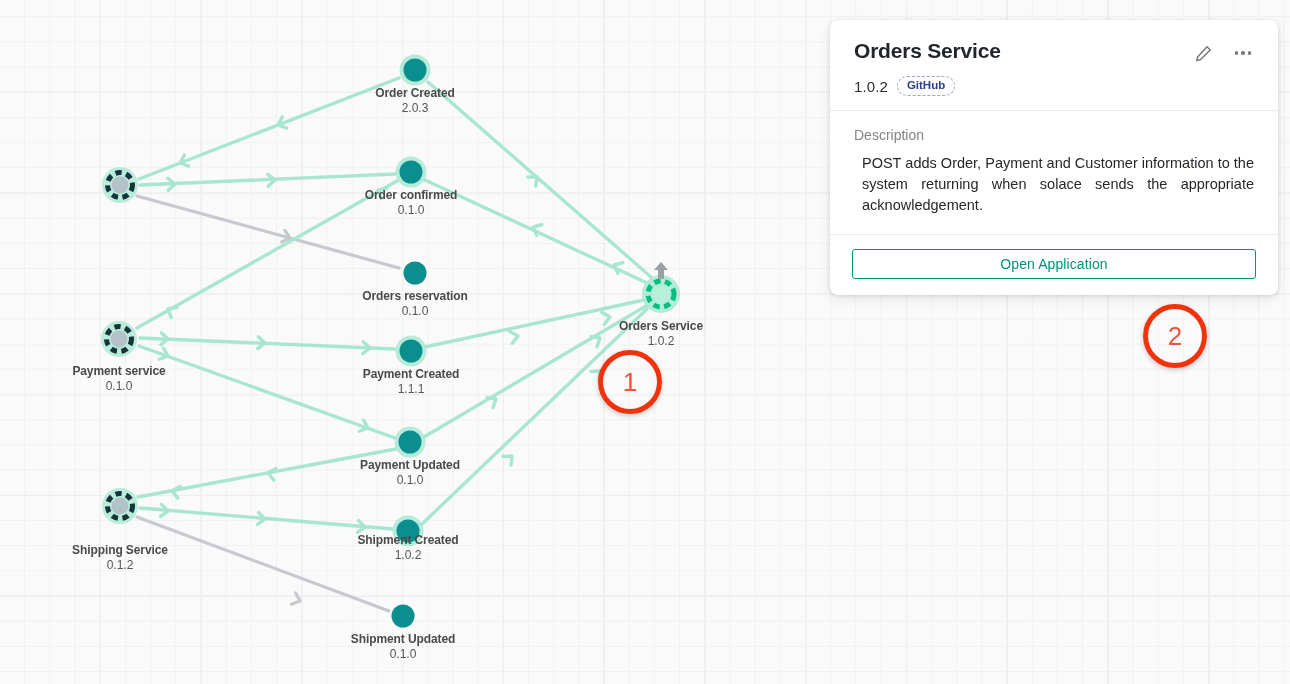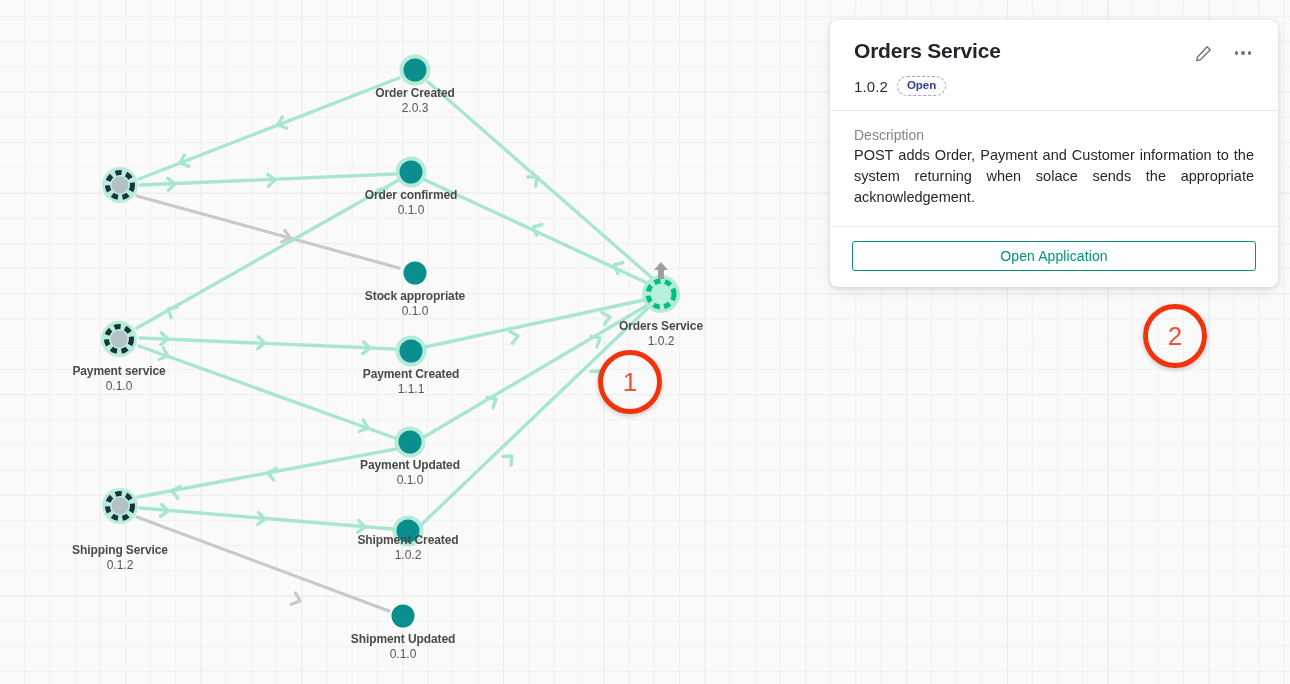--- a/index.html
+++ b/index.html
@@ -149,21 +149,21 @@
     height: 1px;
     background: #e9eaec;
     width: 100%;
   }
   .panel-body {
     padding: 16px 24px 18px 24px;
   }
   .desc-label {
     font-size: 14px;
     color: #828487;
-    margin-bottom: 2px;
+    margin-bottom: 10px;
     font-weight: 400;
   }
   .desc-text {
     font-size: 14.5px;
     color: #25272b;
     line-height: 21px;
     text-align: justify;
   }
   .desc-line {
     text-align: justify;
@@ -357,21 +357,21 @@
     </div>
     <div class="node-label" style="left:415px; top:86px;">
       <div class="nl-name">Order Created</div>
       <div class="nl-ver">2.0.3</div>
     </div>
     <div class="node-label" style="left:411px; top:188px;">
       <div class="nl-name">Order confirmed</div>
       <div class="nl-ver">0.1.0</div>
     </div>
     <div class="node-label" style="left:415px; top:289px;">
-      <div class="nl-name">Stock appropriate</div>
+      <div class="nl-name">Orders reservation</div>
       <div class="nl-ver">0.1.0</div>
     </div>
     <div class="node-label" style="left:411px; top:367px;">
       <div class="nl-name">Payment Created</div>
       <div class="nl-ver">1.1.1</div>
     </div>
     <div class="node-label" style="left:410px; top:458px;">
       <div class="nl-name">Payment Updated</div>
       <div class="nl-ver">0.1.0</div>
     </div>
@@ -401,30 +401,30 @@
           </div>
           <div class="dots">
             <i></i>
               <i></i>
               <i></i>
           </div>
         </div>
       </div>
       <div class="panel-sub">
         <span class="ver-text">1.0.2</span>
-        <span class="badge-draft">Open</span>
+        <span class="badge-draft">GitHub</span>
       </div>
     </div>
 
     <div class="panel-divider"></div>
 
     <div class="panel-body">
       <div class="desc-label">Description</div>
       <div class="desc-text">
-        <div style="text-align:justify;">POST adds Order, Payment and Customer information to the system returning when solace sends the appropriate acknowledgement.</div>
+        <div style="text-align:justify;margin-left:8px;">POST adds Order, Payment and Customer information to the system returning when solace sends the appropriate acknowledgement.</div>
       </div>
     </div>
 
     <div class="panel-divider"></div>
 
     <div class="panel-foot">
       <button class="open-app-btn">Open Application</button>
     </div>
   </div>
 

